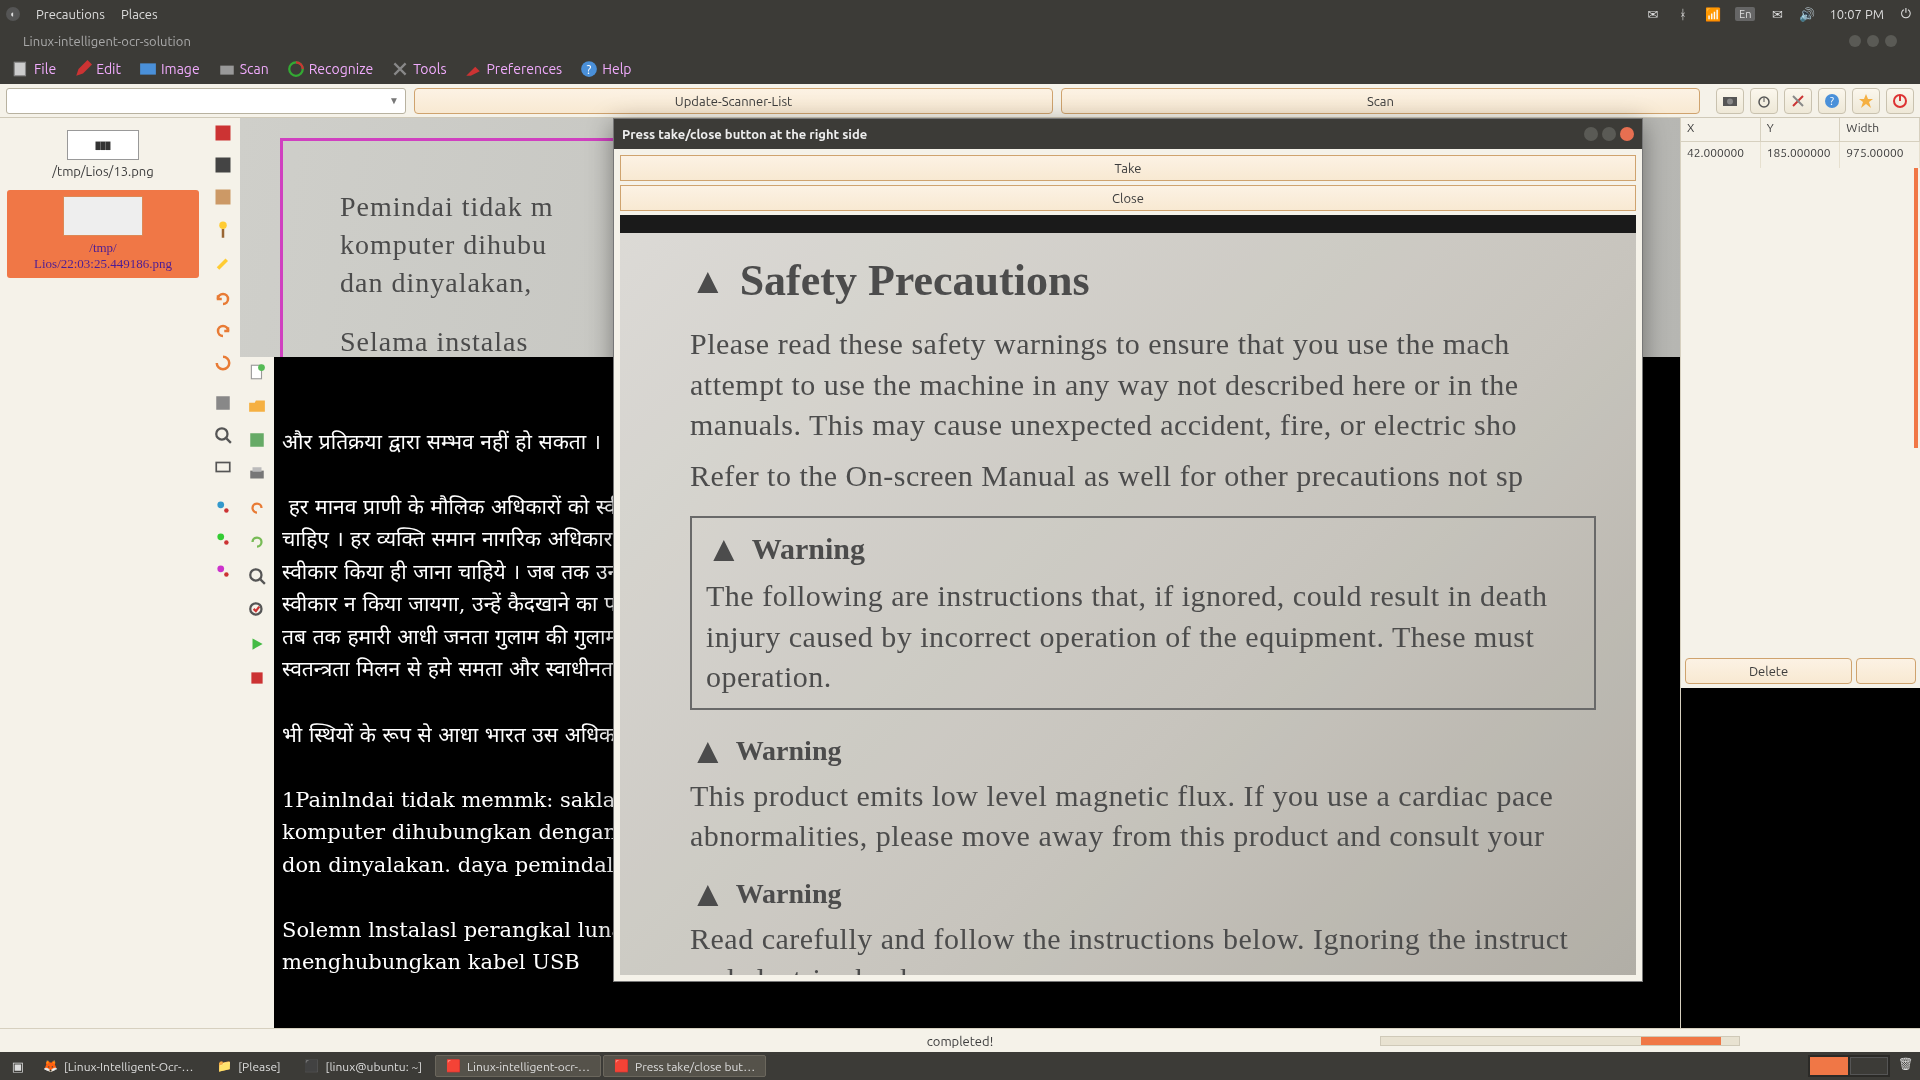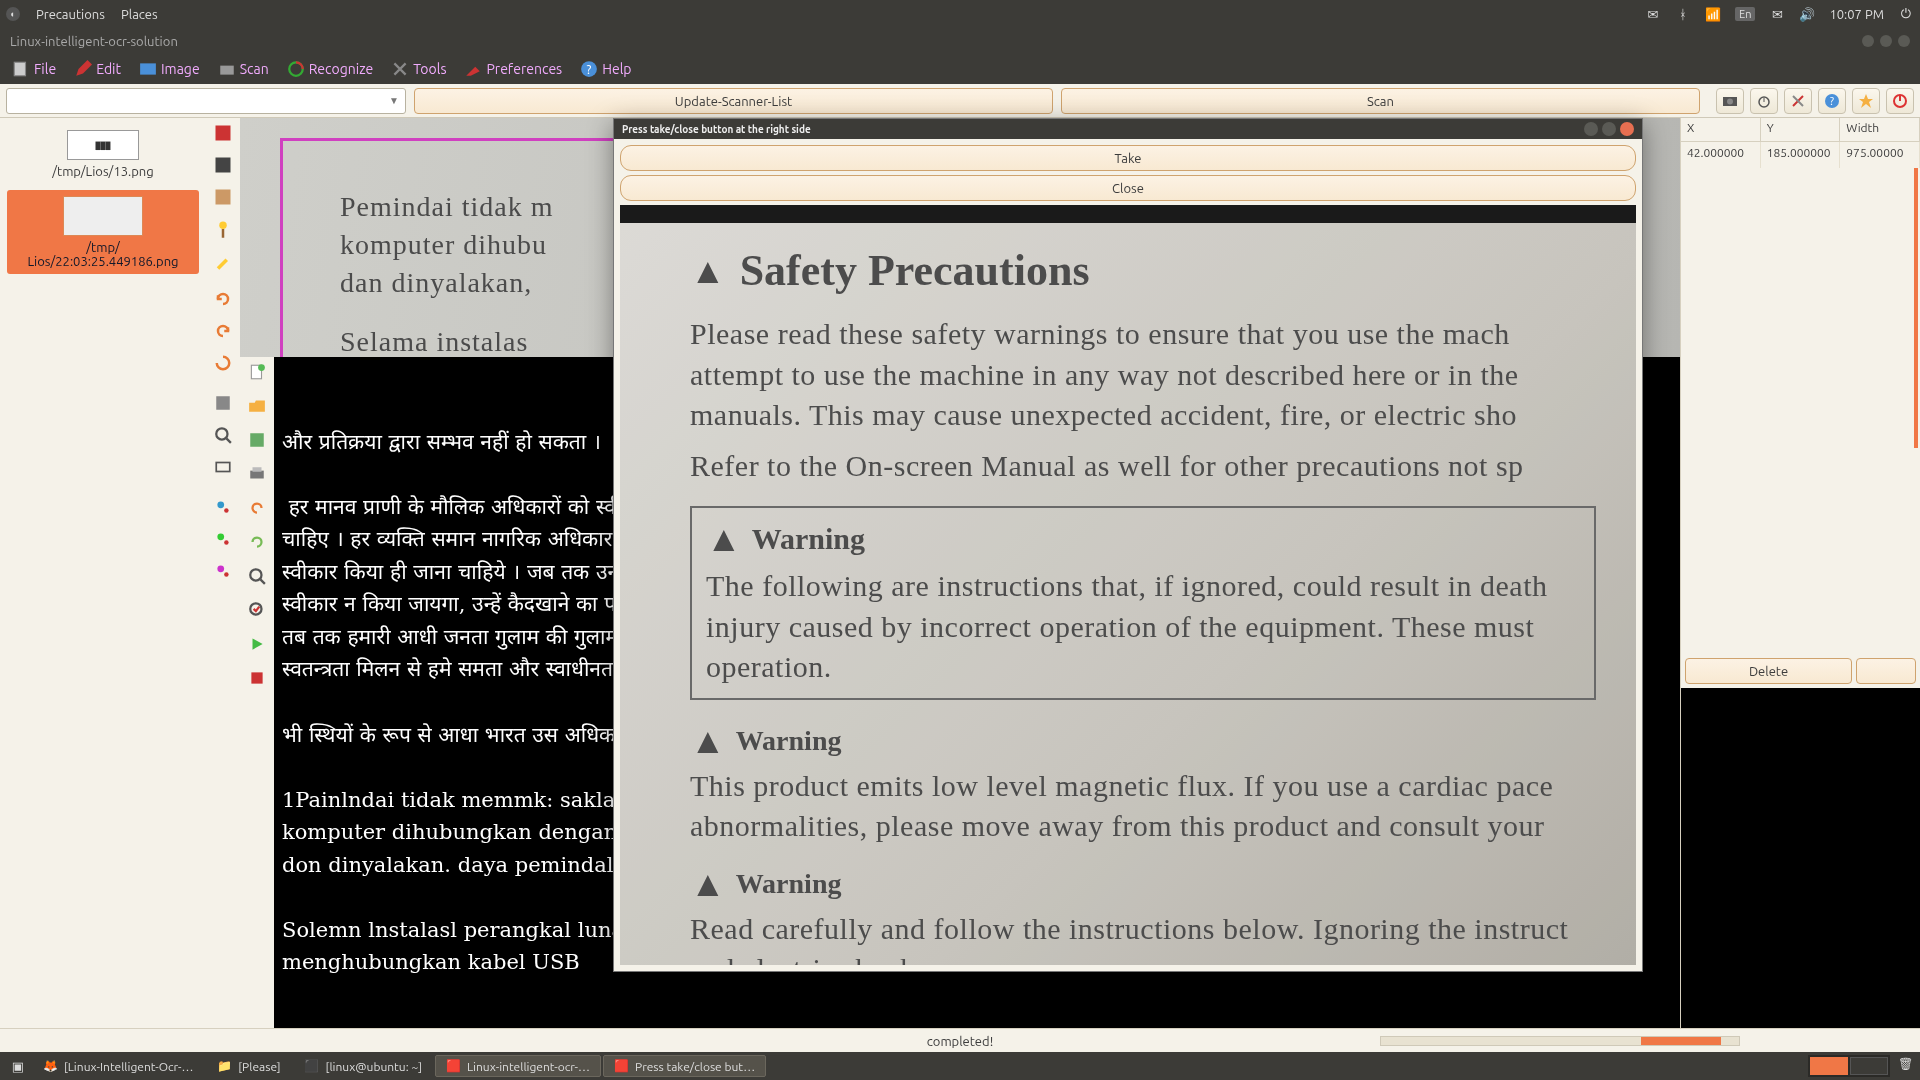--- a/index.html
+++ b/index.html
@@ -7,21 +7,21 @@
 
 
 .gnome-panel { height: 28px; background: #3c3b37; color: #ddd; display: flex; align-items: center; padding: 0 6px; font-size: 13px; }
 .gnome-panel .left { display: flex; gap: 16px; align-items: center; }
 .gnome-panel .right { margin-left: auto; display: flex; gap: 14px; align-items: center; }
 .gnome-panel .ubuntu-logo { width: 14px; height: 14px; border-radius: 50%; background: #555; display: flex; align-items: center; justify-content: center; font-size: 9px; }
 .tray-icon { width: 16px; height: 16px; display: inline-flex; align-items: center; justify-content: center; fill: #ddd; color:#ddd; font-size:13px;}
 .lang-badge { background:#666; padding:1px 4px; border-radius:2px; font-size:11px;}
 
 
-.window-title { height: 26px; background: #3c3b37; color: #aaa; display: flex; align-items: center; padding: 0 10px; font-size: 13px; }
+.window-title { height: 26px; background: #3c3b37; color: #aaa; display: flex; align-items: center; padding: 0 23px; font-size: 13px; }
 .window-title .wbtns { margin-left: auto; display:flex; gap:6px;}
 .wbtn { width:12px; height:12px; border-radius:50%; background:#5a5a55; }
 
 
 .menubar { height: 30px; background: #3c3b37; color: #f0abfc; display: flex; align-items: center; padding: 0 4px; gap: 2px; }
 .menubar .mitem { display: flex; align-items: center; gap: 4px; padding: 3px 8px; cursor: pointer; font-size: 14px; }
 .menubar .micon { width: 18px; height: 18px; }
 
 
 .toolbar-row { height: 34px; background: #f5f2e9; border-bottom: 1px solid #cfc9b8; display: flex; align-items: center; padding: 3px 6px; gap: 8px; }
@@ -31,21 +31,21 @@
 .icon-btn { width:28px; height:26px; border:1px solid #c9c2af; background: linear-gradient(#fbf7ed,#eee8d7); border-radius:4px; display:flex; align-items:center; justify-content:center; cursor:pointer;}
 .icon-btn svg{width:16px;height:16px;}
 .toolbar-row .right-icons{display:flex; gap:6px; margin-left:8px;}
 
 
 .main { position: absolute; top: 118px; left:0; right:0; bottom: 32px; display:flex; }
 .left-col { width: 206px; background:#f5f2e9; display:flex; }
 .thumbs { flex:1; padding:4px; }
 .thumb { width: 192px; margin:2px auto 6px; text-align:center; padding:6px 4px; border-radius:3px; cursor:pointer;}
 .thumb .timg { width: 72px; height: 30px; background:#fff; border:1px solid #999; margin:0 auto 4px; display:flex; align-items:center; justify-content:center; font-size:7px; color:#333;}
-.thumb.sel { background:#f07746; color:#0f172a; }
+.thumb.sel { background:#f07746; color:#4c1d95;font-family:Liberation Serif, serif; }
 .thumb.sel .timg{ background:#eee; border-color:#d85; height:40px; width:80px;}
 
 .side-icons { width: 34px; background:#f5f2e9; display:flex; flex-direction:column; align-items:center; padding-top:4px; gap:10px;}
 .side-icons span{ width:22px; height:22px; display:flex; align-items:center; justify-content:center; cursor:pointer;}
 
 .center { flex:1; display:flex; flex-direction:column; position:relative; }
 .preview-top { height: 490px; background:#b8b9b6; position:relative; overflow:hidden; }
 .doc-page { position:absolute; left:0; top:0; right:0; bottom:0; background: linear-gradient(100deg,#cfcfca,#b6b6b2); padding: 30px 40px; }
 .sel-rect { position:absolute; left:40px; top:20px; width:430px; height:320px; border:3px solid #d040c0; }
 .doc-page .para{ font-family: Georgia, serif; color:#4b4b4b; font-size:28px; letter-spacing:1px; line-height:1.35; filter: blur(0.5px);}
@@ -65,26 +65,26 @@
 .coord-row { display:flex; height:26px;}
 .coord-row div{ flex:1; padding:4px 6px; font-size:12px; border-right:1px solid #e6e0cf;}
 .right-col .spacer{ flex:1; position:relative;}
 .v-orange{ position:absolute; right:2px; top:0; width:4px; height:280px; background:#f07746;}
 .del-row{ display:flex; gap:4px; padding:4px;}
 .del-row .bigbtn{ flex:1; }
 .black-bottom{ height:360px; background:#000; }
 
 
 .dialog { position:absolute; left:613px; top:118px; width:1030px; background:#fff; border:1px solid #777; box-shadow:0 6px 24px rgba(0,0,0,.4); z-index:50;}
-.dialog .titlebar{ height:20px; background:#3c3b37; color:#eee; display:flex; align-items:center; padding:0 8px; font-weight:bold; font-size:10px;}
+.dialog .titlebar{ height:30px; background:#3c3b37; color:#eee; display:flex; align-items:center; padding:0 8px; font-weight:bold; font-size:13px;}
 .dialog .titlebar .dbtns{ margin-left:auto; display:flex; gap:4px;}
 .dbtn{ width:14px; height:14px; border-radius:50%; background:#5a5a55;}
 .dbtn.close{ background:#e76f51;}
 .dialog .dbody{ padding:6px; background:#f5f2e9;}
-.dialog .dbtn-wide{ height:26px; border:1px solid #cfa36e; background: linear-gradient(#fcf2e4,#f8e9d2); border-radius:11px; display:flex; align-items:center; justify-content:center; margin-bottom:4px; cursor:pointer;}
+.dialog .dbtn-wide{ height:26px; border:1px solid #cfa36e; background: linear-gradient(#fcf2e4,#f8e9d2); border-radius:0; display:flex; align-items:center; justify-content:center; margin-bottom:4px; cursor:pointer;}
 .dialog .camview{ height:760px; background:#1a1a1a; overflow:hidden; position:relative;}
 .paper{ position:absolute; inset:18px 0 0 0; background: linear-gradient(135deg,#e6e4df 0%, #cfccc4 60%, #b7b3aa 100%); padding: 22px 40px 40px 70px; font-family: Georgia, serif; color:#464646; filter: blur(0.6px) contrast(0.9);}
 .paper h2{ font-size:44px; font-weight:bold; display:flex; align-items:center; gap:14px; margin-bottom:18px;}
 .paper .tri{ font-size:36px;}
 .paper p{ font-size:30px; line-height:1.35; letter-spacing:.5px;}
 .paper .wbox{ border:2px solid #666; padding:10px 14px; margin:20px 0;}
 .paper .wbox h3{ font-size:30px; display:flex; align-items:center; gap:10px; margin-bottom:6px;}
 .paper .sec{ margin:16px 0;}
 .paper .sec h3{ font-size:28px; display:flex; align-items:center; gap:10px; margin-bottom:4px;}
 

